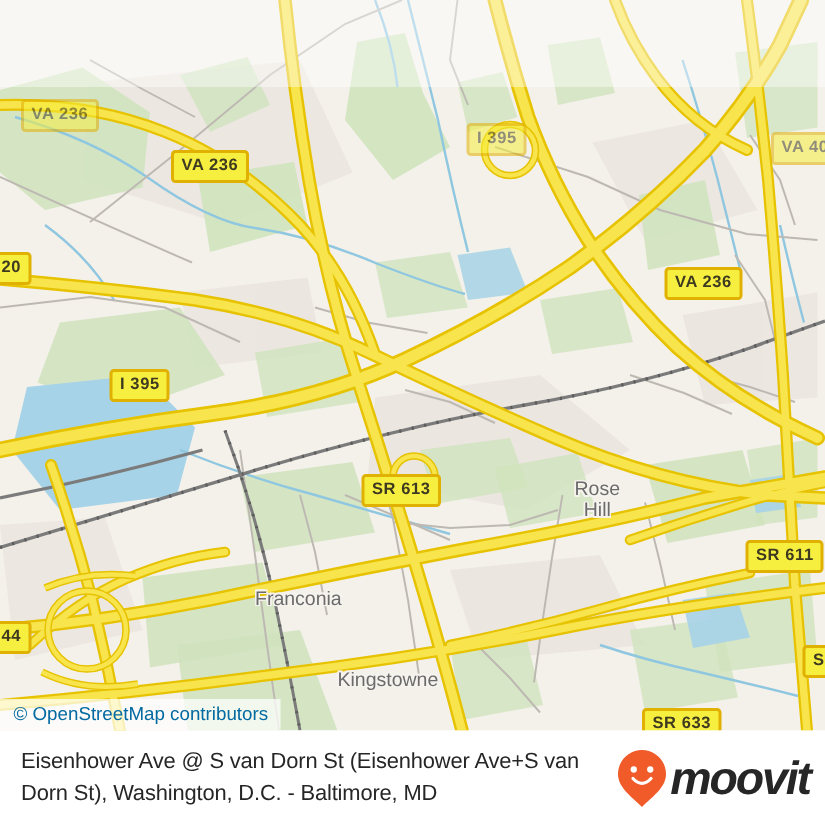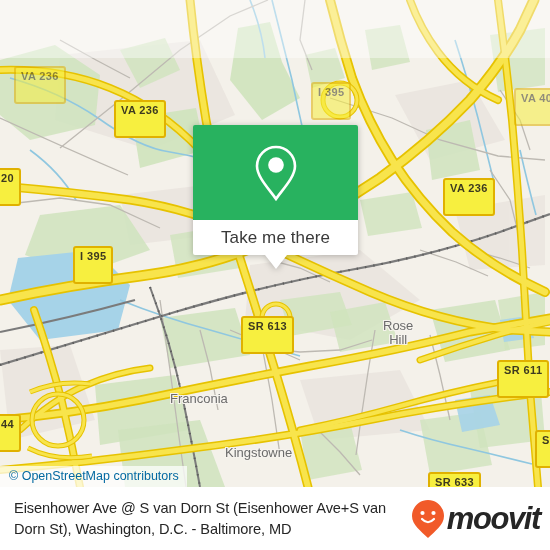--- a/index.html
+++ b/index.html
@@ -27,21 +27,21 @@
   .shield{
     position:absolute;
     background:#f7ef3f;
     border:2px solid #e0b100;
     border-radius:3px;
     color:#3d3a20;
     font-weight:bold;
     font-size:11px;
     letter-spacing:.4px;
     line-height:1;
-    padding:3px 5px 20px 5px;
+    padding:3px 5px 4px 5px;
     white-space:nowrap;
     box-sizing:border-box;
   }
   .shield.faded{opacity:.55;}
 
   
   .place{
     position:absolute;
     color:#6b6b6b;
     font-size:13px;
@@ -291,32 +291,20 @@
         <div class="shield" style="left: 428px; top: 472px;">SR 633</div>
       </div>
 
     <div id="place-layer">
         <div class="place" style="left: 363px; top: 319px; margin-left: 20px;">Rose
 Hill</div>
         <div class="place" style="left: 170px; top: 392px;">Franconia</div>
         <div class="place" style="left: 225px; top: 446px;">Kingstowne</div>
       </div>
 
-    <div id="callout">
-      <div id="callout-top" style="background: rgb(40, 178, 95);">
-        <svg width="46" height="58" viewBox="0 0 46 58">
-          <path d="M23 3 C12.5 3 4 11.5 4 22 C4 33 16 45 23 55 C30 45 42 33 42 22 C42 11.5 33.5 3 23 3 Z" fill="none" stroke="#ffffff" stroke-width="2.6"></path>
-          <circle cx="23" cy="21" r="7.8" fill="#ffffff"></circle>
-        </svg>
-      </div>
-      <div id="callout-bottom">
-        <span id="callout-label">Take me there</span>
-        <span id="callout-tail"></span>
-      </div>
-    </div>
 
     <div id="attribution">© OpenStreetMap contributors</div>
   </div>
 
   <div id="footer">
 
     <div id="footer-inner">
       <div id="footer-text">Eisenhower Ave @ S van Dorn St (Eisenhower Ave+S van Dorn St), Washington, D.C. - Baltimore, MD</div>
       <div id="brand">
         <svg width="34" height="40" viewBox="0 0 34 40">

